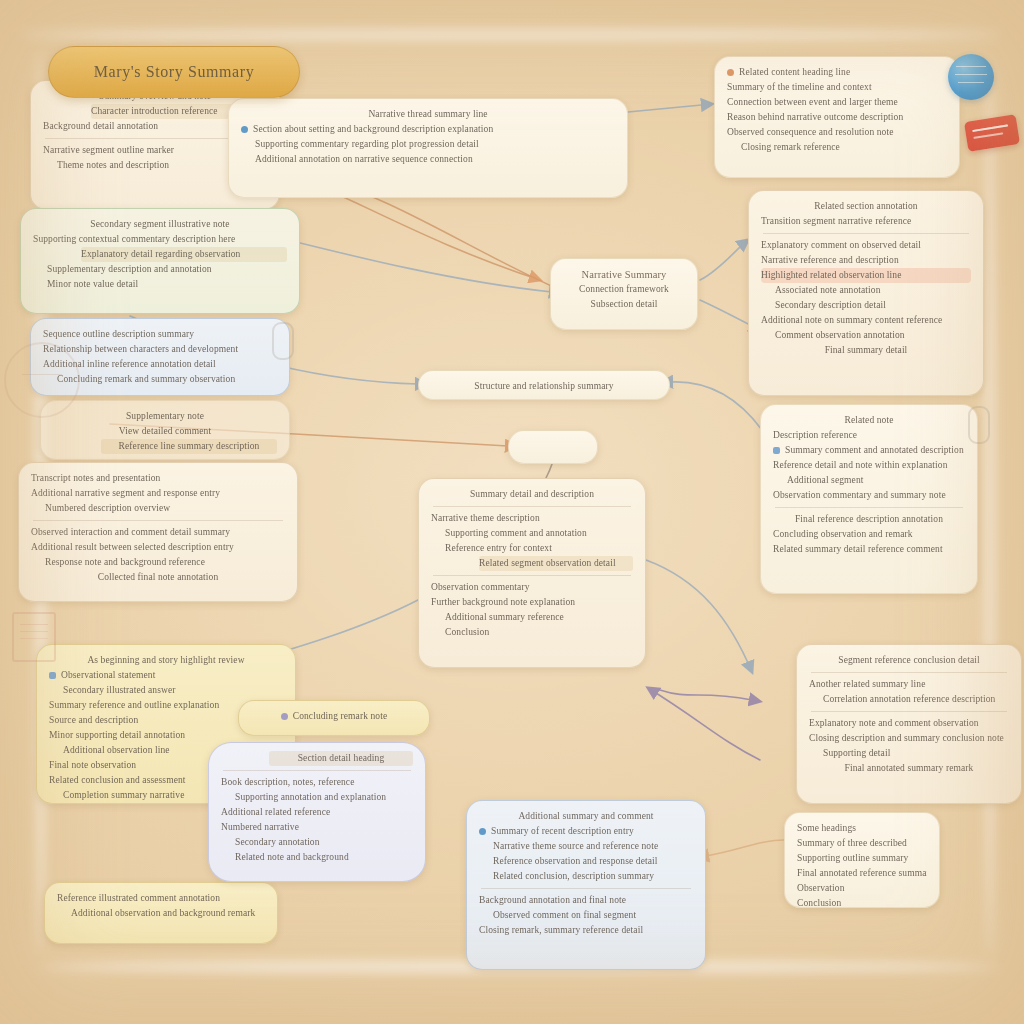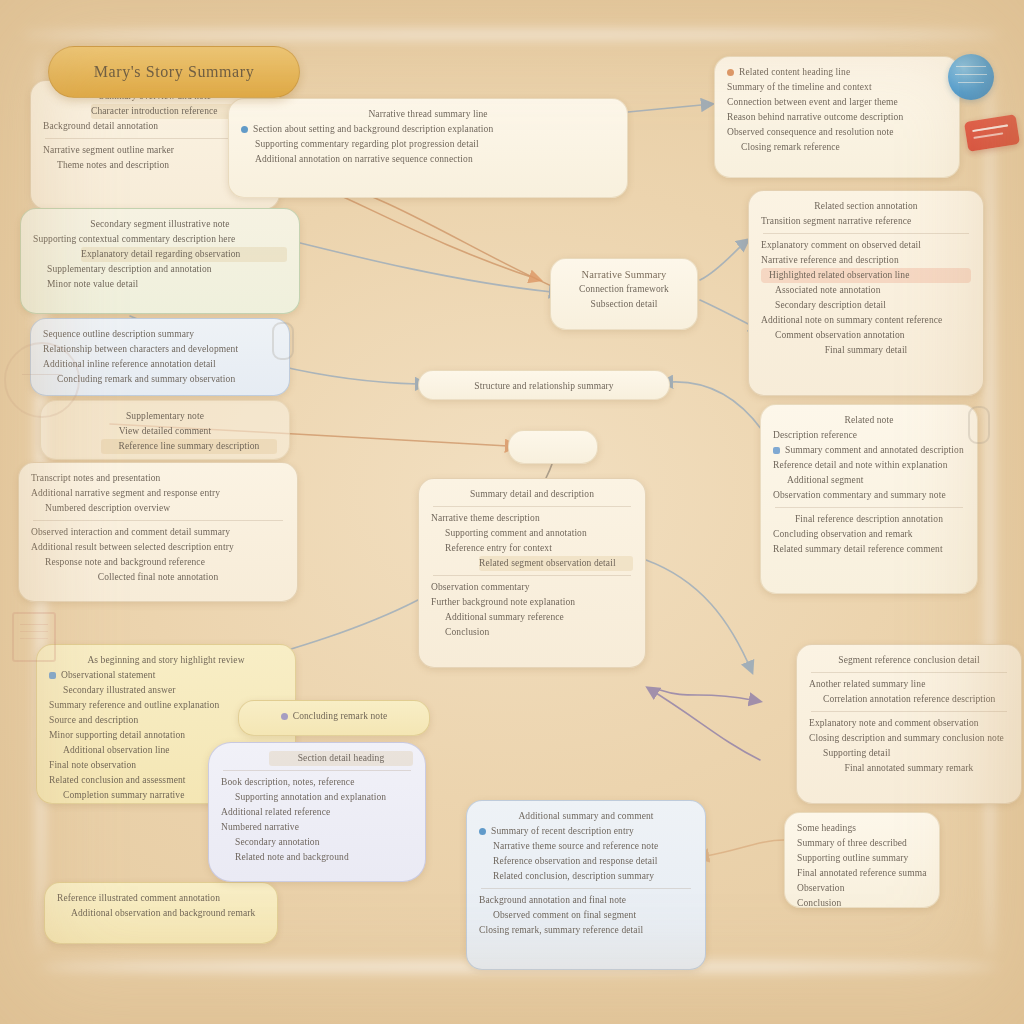--- a/index.html
+++ b/index.html
@@ -32,21 +32,21 @@
   }
   .node .ln{display:block;white-space:nowrap;overflow:hidden;
     font-size:9.5px;line-height:15px;color:#5d5348;
     letter-spacing:.1px;opacity:.88;
     filter:blur(.35px);
   }
   .node .ln.head{font-size:10.5px;color:#6b5b49;}
   .node .ln.ctr{text-align:center;}
   .node .ln.ind{padding-left:14px;}
   .node .ln.ind2{padding-left:24px;}
-  .node .ln.hl{background:rgba(233,146,115,.30);border-radius:4px;padding-left:8px;}
+  .node .ln.hl{background:rgba(233,146,115,.30);border-radius:4px;}
   .node .ln.hl2{background:rgba(212,178,120,.25);border-radius:3px;margin-left:48px;}
   .node .rule{height:1px;background:rgba(150,125,95,.22);margin:4px 2px;}
 
   
   .t-cream  {background:linear-gradient(180deg,#fbf3e3 0%,#f7ecd8 100%);border:1px solid rgba(205,175,130,.45);}
   .t-ivory  {background:linear-gradient(180deg,#fdf7ea 0%,#f8f0dd 100%);border:1px solid rgba(210,185,140,.40);}
   .t-blue   {background:linear-gradient(180deg,#eef2f6 0%,#e6ecf3 100%);border:1px solid rgba(150,170,195,.50);}
   .t-lav    {background:linear-gradient(180deg,#f1f1f8 0%,#eaeaf4 100%);border:1px solid rgba(160,160,200,.45);}
   .t-yellow {background:linear-gradient(180deg,#f8eec6 0%,#f4e6b4 100%);border:1px solid rgba(205,180,110,.50);}
   .t-green  {background:linear-gradient(180deg,#f6f2e2 0%,#eff0dc 100%);border:1px solid rgba(150,180,130,.50);}

